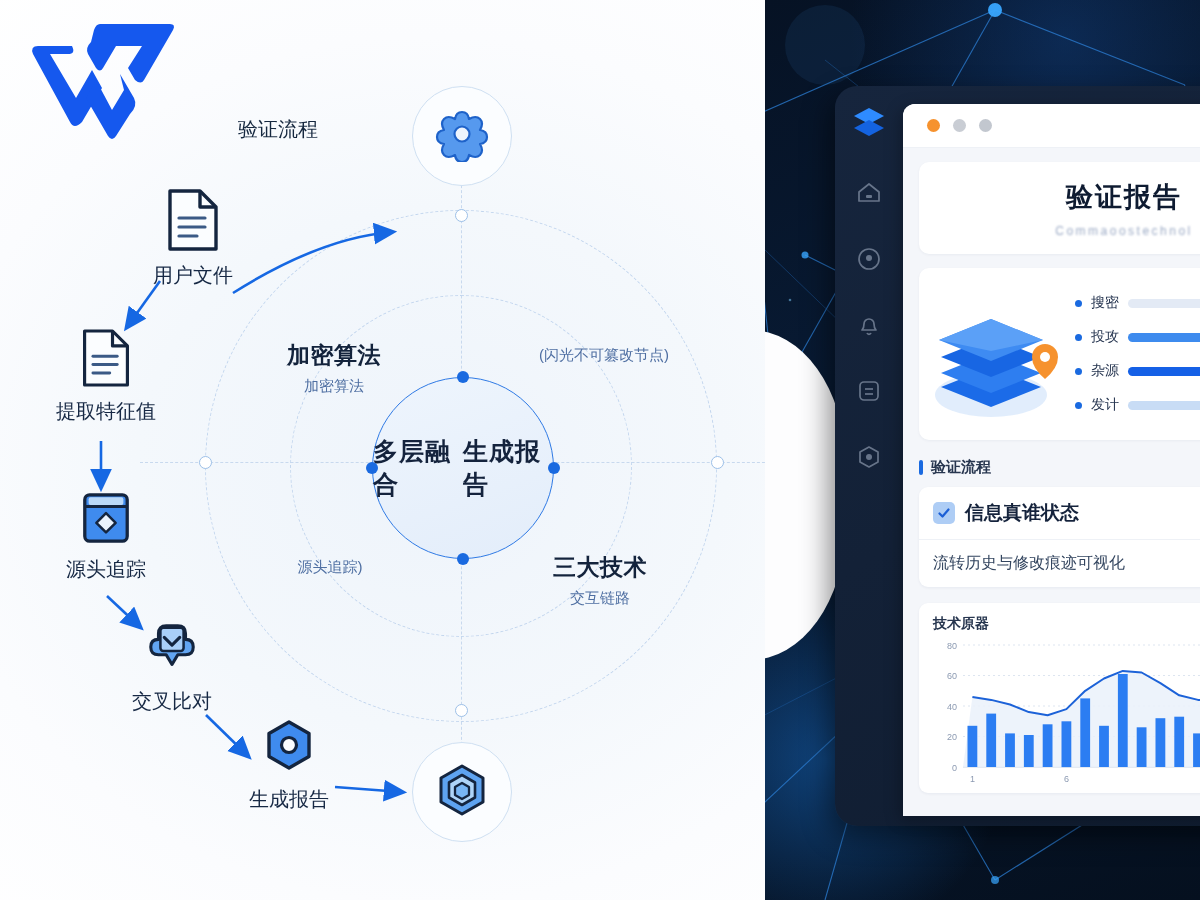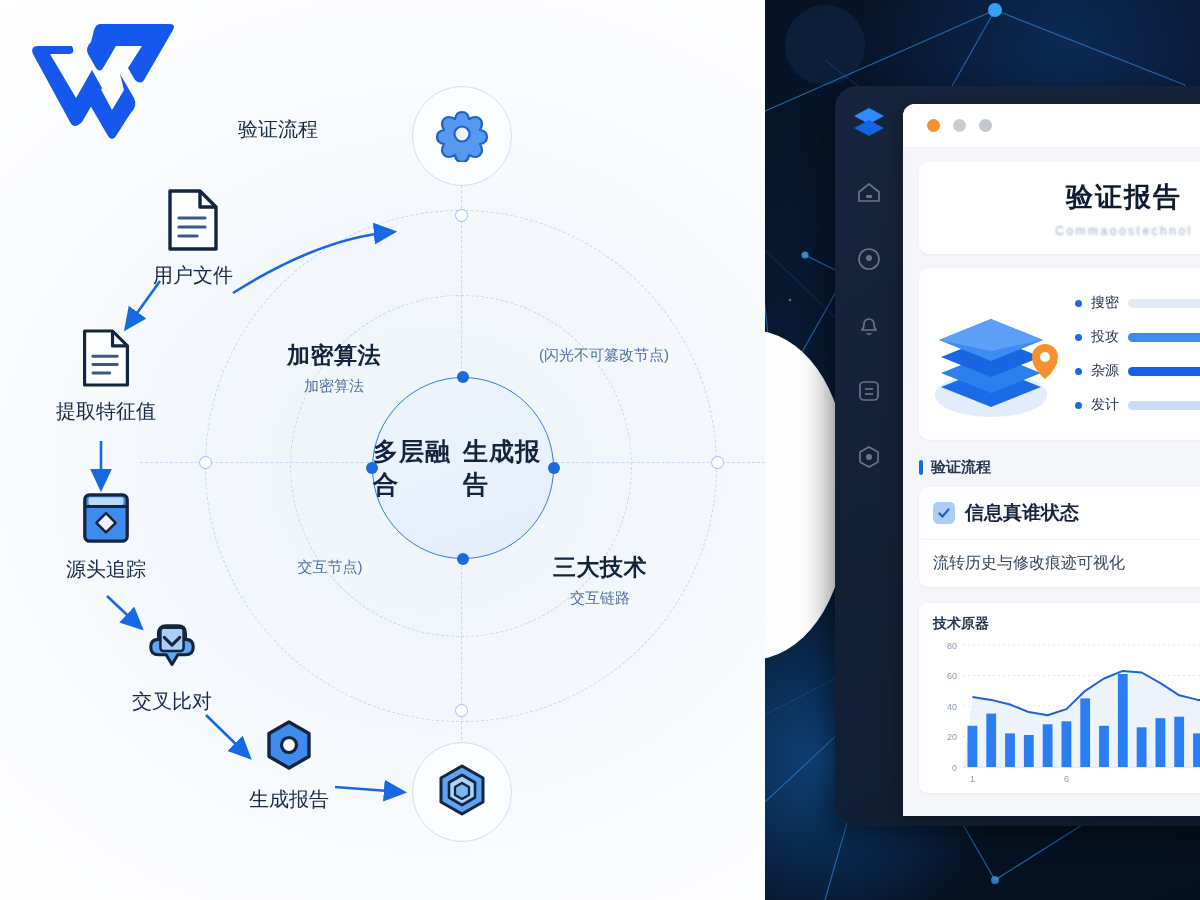--- a/index.html
+++ b/index.html
@@ -221,21 +221,21 @@
     <div class="core-dot" id="cd-e"></div>
 
     <div class="quad" id="quad-tl">
       <div class="q-title">加密算法</div>
       <div class="q-sub">加密算法</div>
     </div>
     <div class="quad" id="quad-tr">
       <div class="q-sub">(闪光不可篡改节点)</div>
     </div>
     <div class="quad" id="quad-bl">
-      <div class="q-sub">交互节点)</div>
+      <div class="q-sub">源头追踪)</div>
     </div>
     <div class="quad" id="quad-br">
       <div class="q-title">三大技术</div>
       <div class="q-sub">交互链路</div>
     </div>
 
     <div class="ring-icon" id="ring-top">
       <span>
         <svg width="56" height="56" viewBox="0 0 56 56">
           <g fill="#5699EE" stroke="#1E62C9" stroke-width="2.2" stroke-linejoin="round">

